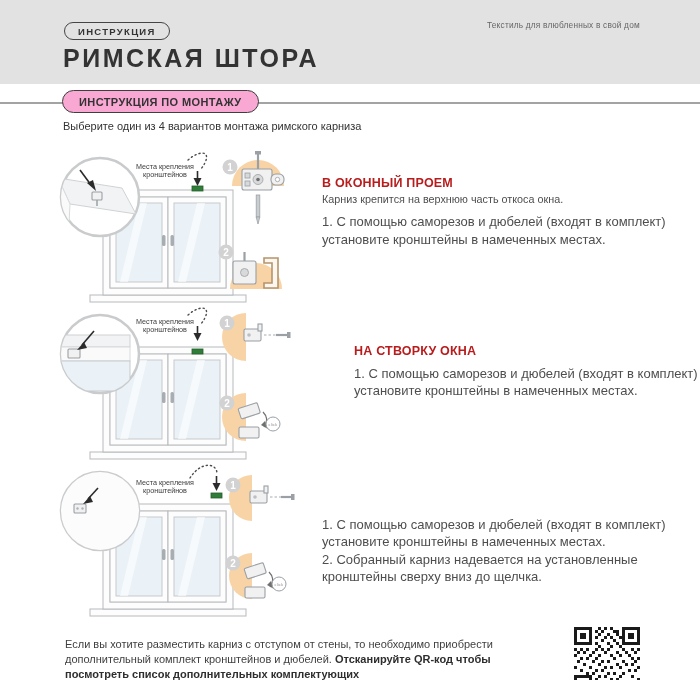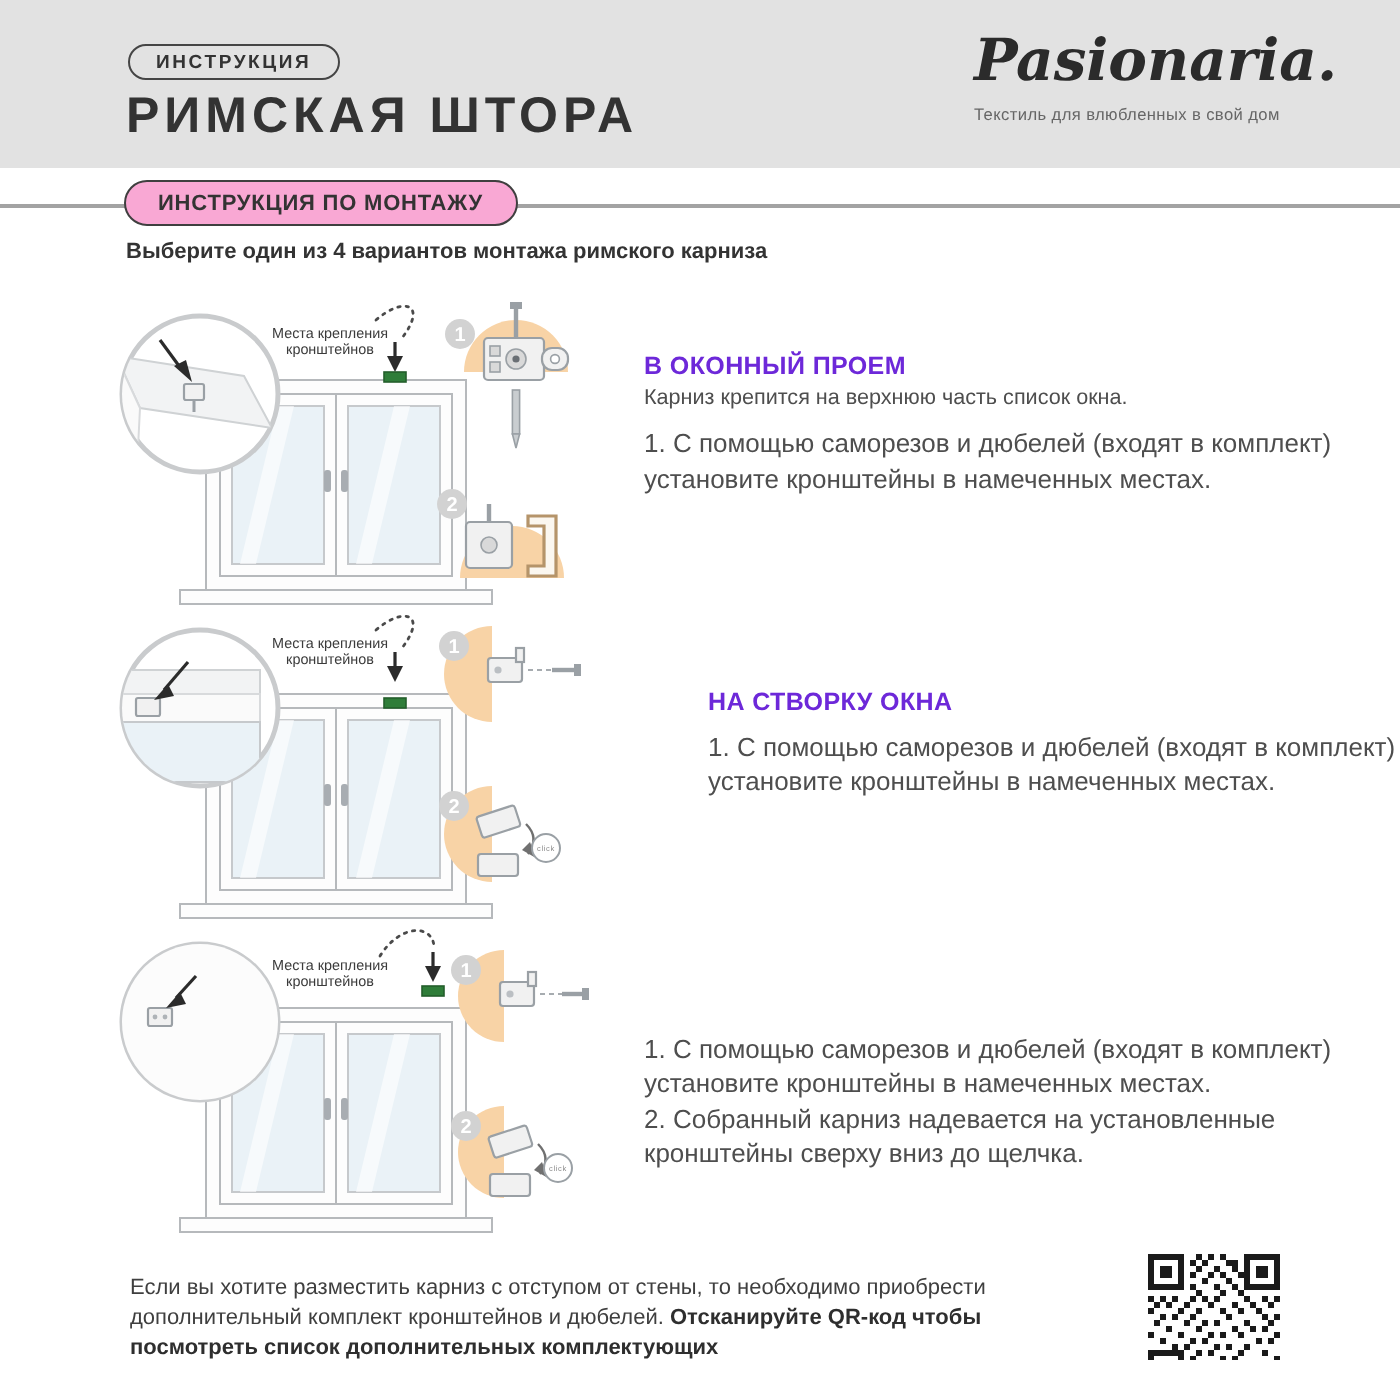--- a/index.html
+++ b/index.html
@@ -16,28 +16,28 @@
   .hdr-right { position:absolute; left:487px; top:15px; width:160px; }
   .hdr-logo  { font-family:"DejaVu Serif", serif; font-style:italic; font-weight:bold;
                font-size:29px; color:#2b2b2b; line-height:1.1; }
   .hdr-tagline { margin-top:5px; font-size:8.3px; color:#666; letter-spacing:0.2px; }
 
   
   .divider-line { position:absolute; left:0; top:102px; width:700px; height:2px; background:#a3a3a3; }
   .section-pill { position:absolute; left:62px; top:90px; z-index:2; background:#f9a8d4;
                   border:1.5px solid #3f3f3f; border-radius:999px; padding:5px 16px 4px;
                   font-size:11px; font-weight:bold; letter-spacing:0.4px; color:#333; }
-  .intro { position:absolute; left:63px; top:120px; font-size:11px; font-weight:bold; color:#333; }
+  .intro { position:absolute; left:63px; top:120px; font-size:11px; font-weight:normal; color:#333; }
 
   
   .ill { position:absolute; left:40px; width:280px; height:160px; }
   .ill-1 { top:148px; } .ill-2 { top:305px; } .ill-3 { top:462px; }
   .option-text { position:absolute; left:322px; width:372px; }
   .opt-1 { top:176px; } .opt-2 { top:344px;margin-left:32px; } .opt-3 { top:509px; }
-  .option-title { margin:0 0 2px; font-size:12.5px; font-weight:bold; letter-spacing:0.2px; color:#6d28d9; }
+  .option-title { margin:0 0 2px; font-size:12.5px; font-weight:bold; letter-spacing:0.2px; color:#b91c1c; }
   .option-sub { margin:0; font-size:10.8px; color:#4e4e4e; line-height:1.33; }
   .option-steps { margin-top:7px; }
   .option-steps p { margin:0; font-size:13px; color:#4e4e4e; line-height:1.33; }
 
   
   .footer-text { position:absolute; left:65px; top:637px; width:452px;
                  font-size:11px; line-height:1.38; color:#3f3f3f; }
   .footer-text b { color:#2e2e2e; }
   .qr { position:absolute; left:574px; top:627px; width:66px; height:66px; }
 
@@ -69,21 +69,20 @@
 </style>
 </head>
 <body>
 
 <div class="page">
 
   <div class="header">
     <span class="hdr-badge">ИНСТРУКЦИЯ</span>
     <div class="hdr-title">РИМСКАЯ ШТОРА</div>
     <div class="hdr-right">
-      <div class="hdr-logo">Pasionaria.</div>
       <div class="hdr-tagline">Текстиль для влюбленных в свой дом</div>
     </div>
   </div>
 
   <div class="divider-line"></div>
   <div class="section-pill">ИНСТРУКЦИЯ ПО МОНТАЖУ</div>
   <div class="intro">Выберите один из 4 вариантов монтажа римского карниза</div>
 
   <svg class="ill ill-1" viewBox="0 0 280 160">
     <defs>
@@ -283,21 +282,21 @@
         <circle class="clickc" cx="239" cy="122" r="7"></circle>
         <text class="clickt" x="239" y="123.5">click</text>
       </g>
       <circle class="badge-c" cx="193" cy="101" r="7.5"></circle>
       <text class="badge-n" x="193" y="104.5">2</text>
     </g>
   </svg>
 
   <div class="option-text opt-1">
     <h3 class="option-title">В ОКОННЫЙ ПРОЕМ</h3>
-    <p class="option-sub">Карниз крепится на верхнюю часть список окна.</p>
+    <p class="option-sub">Карниз крепится на верхнюю часть откоса окна.</p>
     <div class="option-steps">
       <p>1. С помощью саморезов и дюбелей (входят в комплект) установите кронштейны в намеченных местах.</p>
     </div>
   </div>
 
   <div class="option-text opt-2">
     <h3 class="option-title">НА СТВОРКУ ОКНА</h3>
     <div class="option-steps">
       <p>1. С помощью саморезов и дюбелей (входят в комплект) установите кронштейны в намеченных местах.</p>
     </div>

